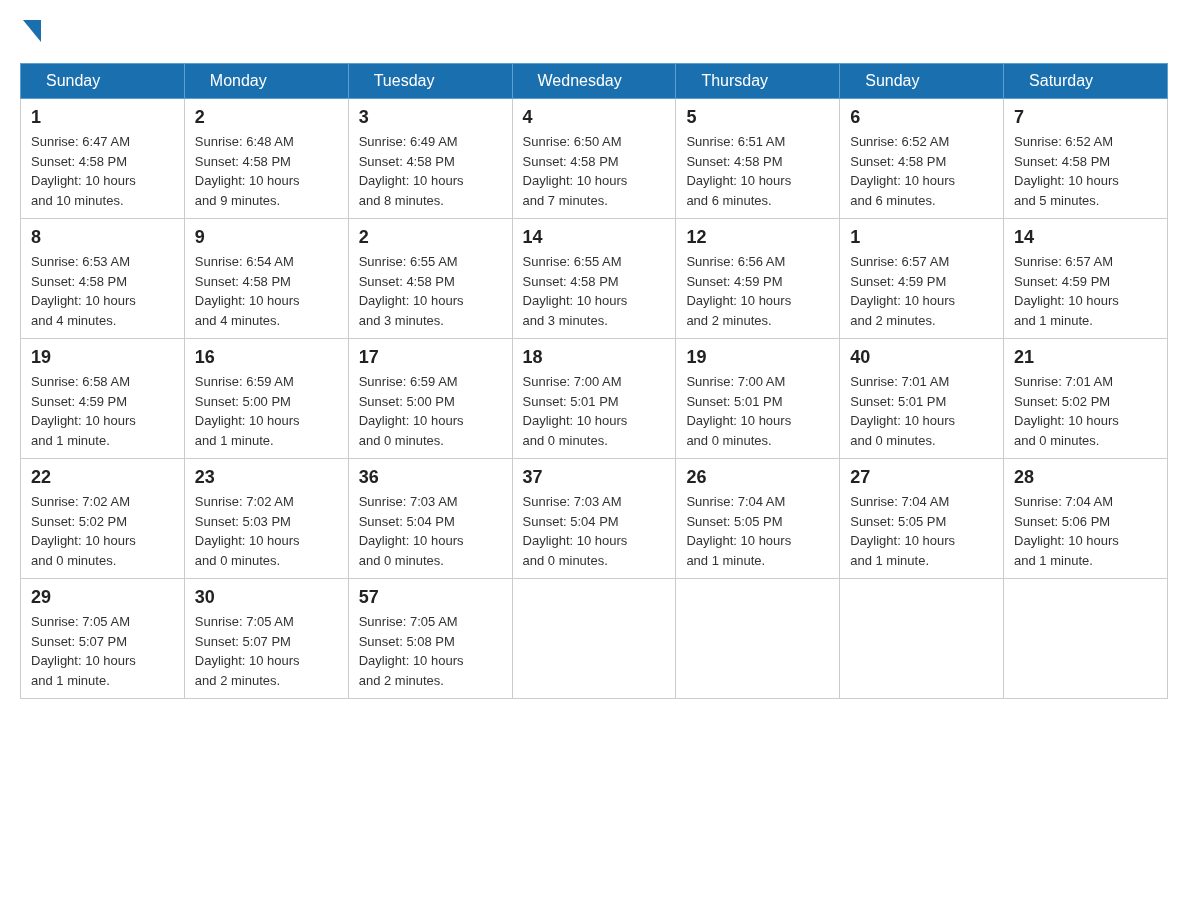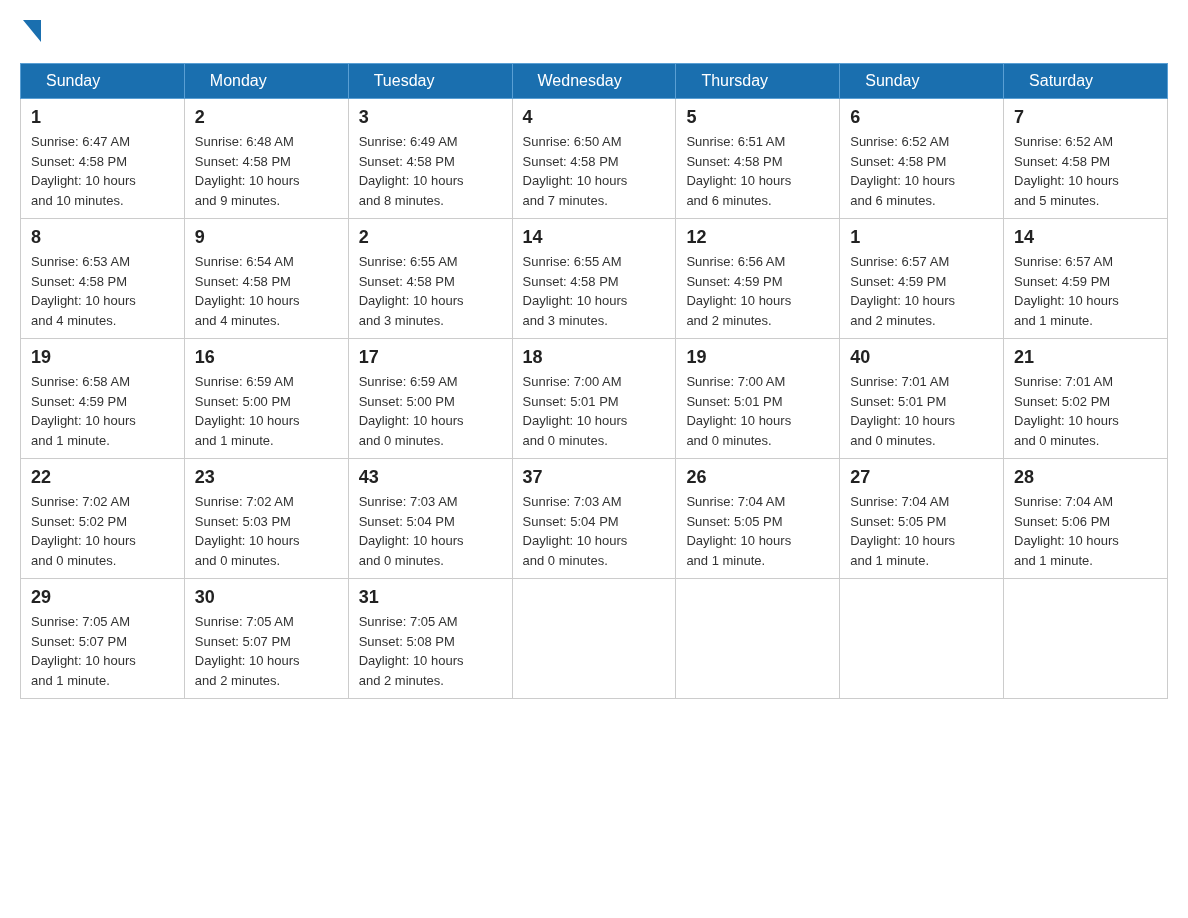--- a/index.html
+++ b/index.html
@@ -326,21 +326,21 @@
         <td>
           <span class="day-num">23</span>
         <div class="day-info">
           Sunrise: 7:02 AM<br>
           Sunset: 5:03 PM<br>
           Daylight: 10 hours<br>
           and 0 minutes.
         </div>
         </td>
         <td>
-          <span class="day-num">43</span>
+          <span class="day-num">36</span>
         <div class="day-info">
           Sunrise: 7:03 AM<br>
           Sunset: 5:04 PM<br>
           Daylight: 10 hours<br>
           and 0 minutes.
         </div>
         </td>
         <td>
           <span class="day-num">37</span>
         <div class="day-info">
@@ -391,21 +391,21 @@
         <td>
           <span class="day-num">30</span>
         <div class="day-info">
           Sunrise: 7:05 AM<br>
           Sunset: 5:07 PM<br>
           Daylight: 10 hours<br>
           and 2 minutes.
         </div>
         </td>
         <td>
-          <span class="day-num">31</span>
+          <span class="day-num">57</span>
         <div class="day-info">
           Sunrise: 7:05 AM<br>
           Sunset: 5:08 PM<br>
           Daylight: 10 hours<br>
           and 2 minutes.
         </div>
         </td>
         <td class="empty"></td>
         <td class="empty"></td>
         <td class="empty"></td>

